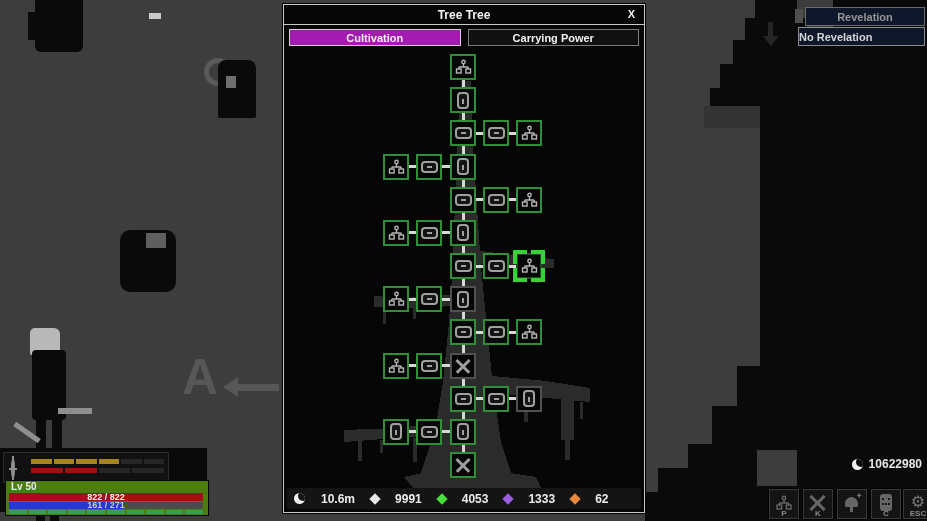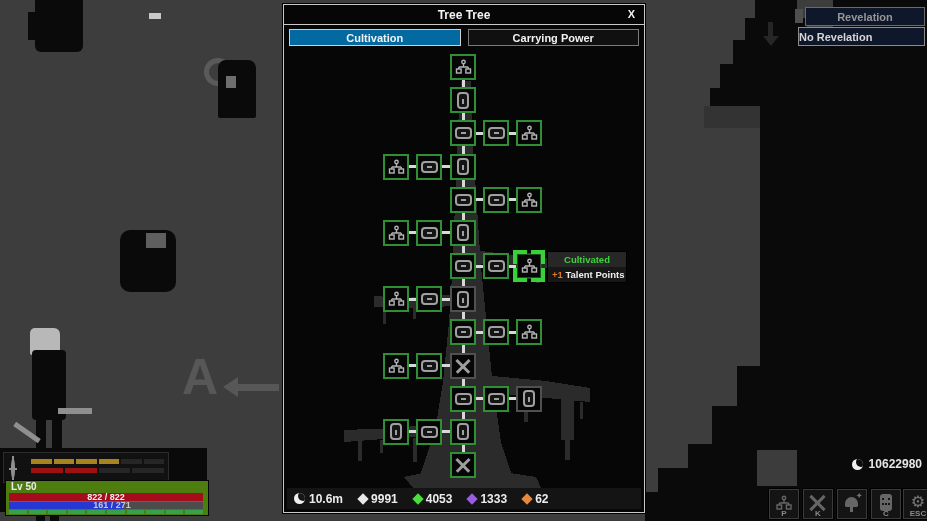--- a/index.html
+++ b/index.html
@@ -33,21 +33,21 @@
   .seg{height:5px;flex:1;}
 
   
   #player-panel{left:5px;top:480px;width:202px;height:34px;background:#4d7c0f;border:1px solid #060606;}
   #lv-label{position:absolute;left:5px;top:0px;font-size:10px;color:#ececec;}
   .bar{position:absolute;left:3px;width:194px;overflow:hidden;}
   .bar .fill{position:absolute;left:0;top:0;bottom:0;}
   .bar .txt{position:absolute;width:100%;text-align:center;font-size:9px;line-height:8px;color:#efefef;}
   #hp-bar{top:12px;height:8px;background:#3a0508;}
   #mp-bar{top:21px;height:7px;background:#4c4c4c;}
-  #mp-bar .txt{color:#c9c9c9;line-height:7px;padding-left:6px;}
+  #mp-bar .txt{color:#c9c9c9;line-height:7px;}
   #stam-row{position:absolute;left:3px;top:29px;width:194px;display:flex;gap:2px;}
   #stam-row .seg{height:4px;}
 
   
   .rev-box{position:absolute;background:#0f172a;border:1px solid #6a6a6a;height:17px;display:flex;align-items:center;font-size:11px;}
   #rev-1{right:2px;top:7px;width:118px;justify-content:center;color:#969696;}
   #rev-2{right:2px;top:27px;width:125px;color:#d6d6d6;border-color:#8c8c8c;}
   #currency-row{right:5px;top:457px;display:flex;align-items:center;gap:6px;color:#e6e6e6;font-size:12px;}
   .moon{width:11px;height:11px;border-radius:50%;background:#f0f0f0;position:relative;overflow:hidden;display:inline-block;}
   .moon::after{content:'';position:absolute;left:4px;top:-2px;width:10px;height:10px;border-radius:50%;background:#161616;}
@@ -69,21 +69,21 @@
   #hint-arrow-head{left:223px;top:377px;width:0;height:0;border-top:10px solid transparent;border-bottom:10px solid transparent;border-right:15px solid #575757;}
 
   
   #dialog{left:283px;top:4px;width:362px;height:509px;background:#060606;border:1px solid #c9c9c9;
           outline:1px solid #000;box-sizing:border-box;}
   #dlg-header{position:relative;height:19px;border-bottom:1px solid #c9c9c9;display:flex;align-items:center;justify-content:center;}
   #dlg-title{color:#f2f2f2;font-size:12px;}
   #dlg-close{position:absolute;right:9px;top:3px;color:#f2f2f2;font-size:11px;cursor:pointer;}
   #tabs{display:flex;gap:7px;padding:4px 5px;}
   .tab{flex:1;height:17px;display:flex;align-items:center;justify-content:center;font-size:11px;color:#f2f2f2;box-sizing:border-box;background:#101010;border:1px solid #7a7a7a;}
-  .tab.active{background:#0369a1;border:1px solid #d0d0d0;}
+  .tab.active{background:#a21caf;border:1px solid #d0d0d0;}
   #tree-area{position:absolute;left:0;top:42px;width:360px;height:443px;}
   .link{position:absolute;background:#d8d8d8;z-index:1;}
   .node{position:absolute;width:26px;height:26px;box-sizing:border-box;background:#060606;border:2px solid #2f8f35;
         display:flex;align-items:center;justify-content:center;z-index:2;}
   .node.off{border-color:#505050;}
   .node.sel{border-color:#1d4d1d;}
   .stone-w{width:17px;height:12px;border:2px solid #a0a0a0;border-radius:4px;background:#141414;position:relative;box-sizing:border-box;}
   .stone-w::after{content:'';position:absolute;left:4px;top:3px;width:5px;height:2px;background:#a0a0a0;}
   .stone-t{width:12px;height:17px;border:2px solid #a0a0a0;border-radius:4px;background:#141414;position:relative;box-sizing:border-box;}
   .stone-t::after{content:'';position:absolute;left:3px;top:5px;width:2px;height:5px;background:#a0a0a0;}
@@ -94,21 +94,21 @@
   .ck{position:absolute;width:10px;height:10px;border:0 solid #38d13a;}
   .ck.tl{left:-5px;top:-5px;border-left-width:4px;border-top-width:4px;}
   .ck.tr{right:-5px;top:-5px;border-right-width:4px;border-top-width:4px;}
   .ck.bl{left:-5px;bottom:-5px;border-left-width:4px;border-bottom-width:4px;}
   .ck.br{right:-5px;bottom:-5px;border-right-width:4px;border-bottom-width:4px;}
   #tooltip{left:263px;top:246px;width:78px;z-index:6;border:1px solid #000;}
   #tt-1{background:#272727;text-align:center;font-size:9.5px;color:#3fd23f;padding:2px 0;}
   #tt-2{background:#171717;font-size:9.5px;color:#ededed;padding:2px 4px;white-space:nowrap;}
   #tt-2 .plus{color:#e07820;}
   #res-bar{position:absolute;left:3px;right:3px;bottom:3px;height:21px;background:#141414;display:flex;align-items:center;gap:16px;padding:0 7px;}
-  .res-item{display:flex;align-items:center;gap:4px;color:#ececec;font-size:12px;}
+  .res-item{display:flex;align-items:center;gap:16px;color:#ececec;font-size:12px;}
   .gem{width:8px;height:8px;transform:rotate(45deg);display:inline-block;}
 </style>
 </head>
 <body>
 
 <div id="screen">
 
   <div>
 
     <div class="blk" style="left:35px;top:0;width:48px;height:52px;border-radius:0 0 6px 6px;"></div>
@@ -451,26 +451,20 @@
           </div>
           <div class="node" style="left: 166px; top: 371.87px;">
             <div class="stone-t"></div>
           </div>
           <div class="node" style="left: 166px; top: 405.04px;">
             <div class="cross"></div>
           </div>
         </div>
     </div>
 
-    <div class="abs" id="tooltip">
-      <div id="tt-1">Cultivated</div>
-      <div id="tt-2">
-        <span class="plus">+1</span><span> Talent Points</span>
-      </div>
-    </div>
 
     <div id="res-bar">
       <div class="res-item">
         <span class="moon"></span>
         <span>10.6m</span>
       </div>
       <div class="res-item">
         <span class="gem" style="background: rgb(232, 232, 232);"></span>
         <span>9991</span>
       </div>

